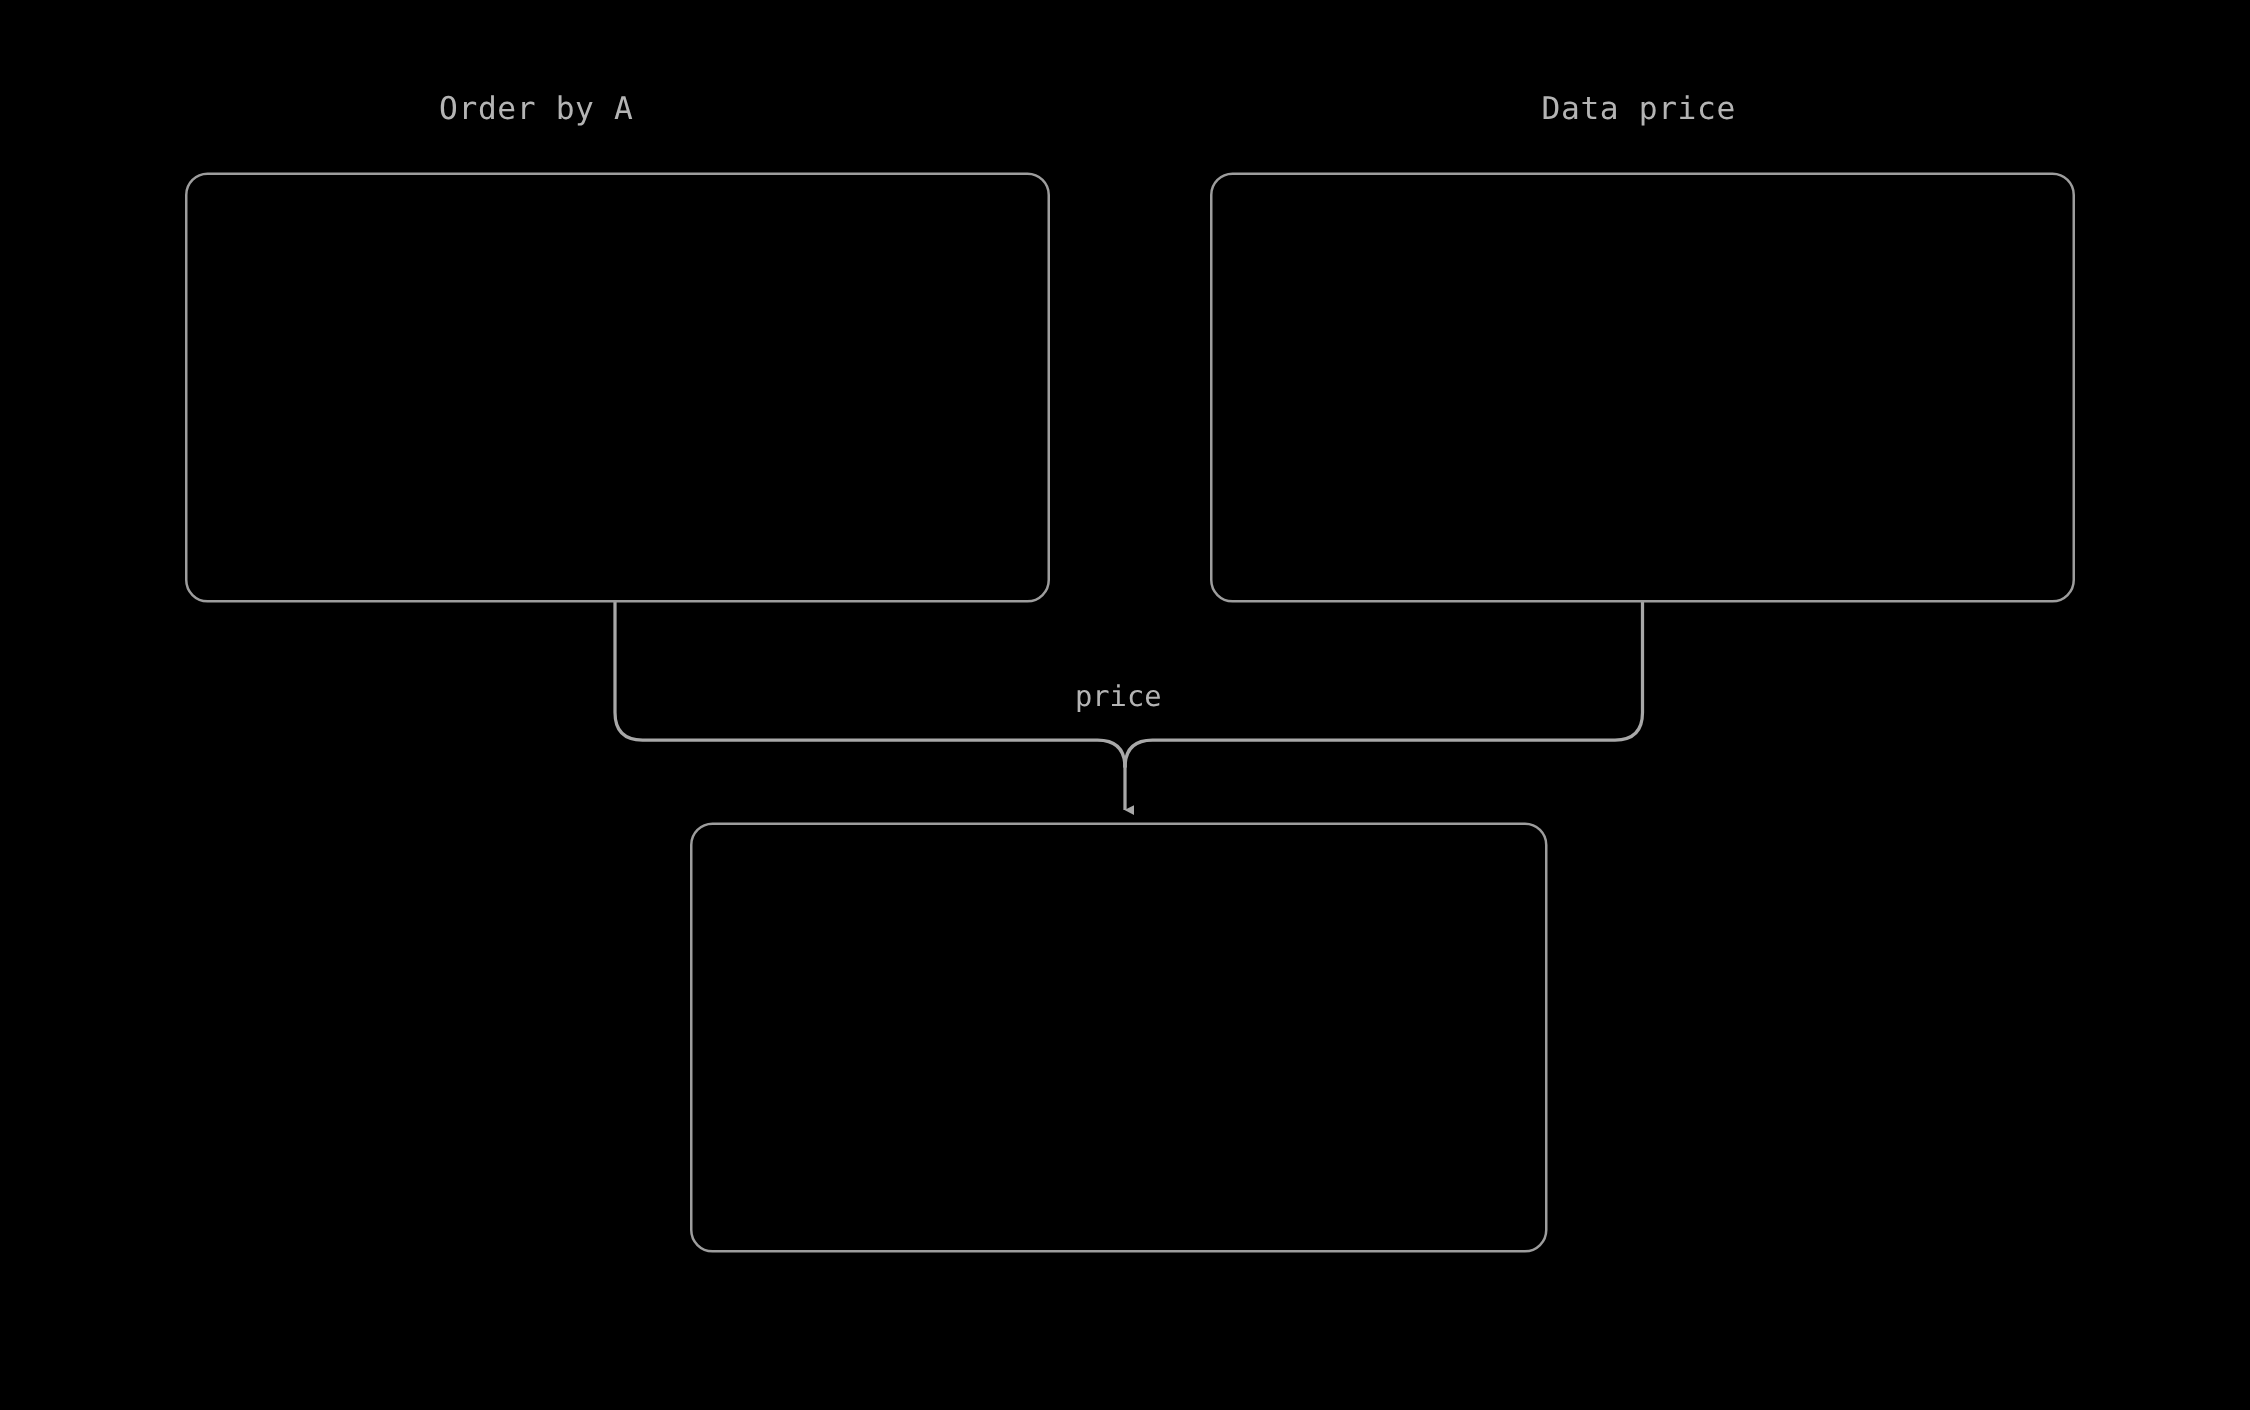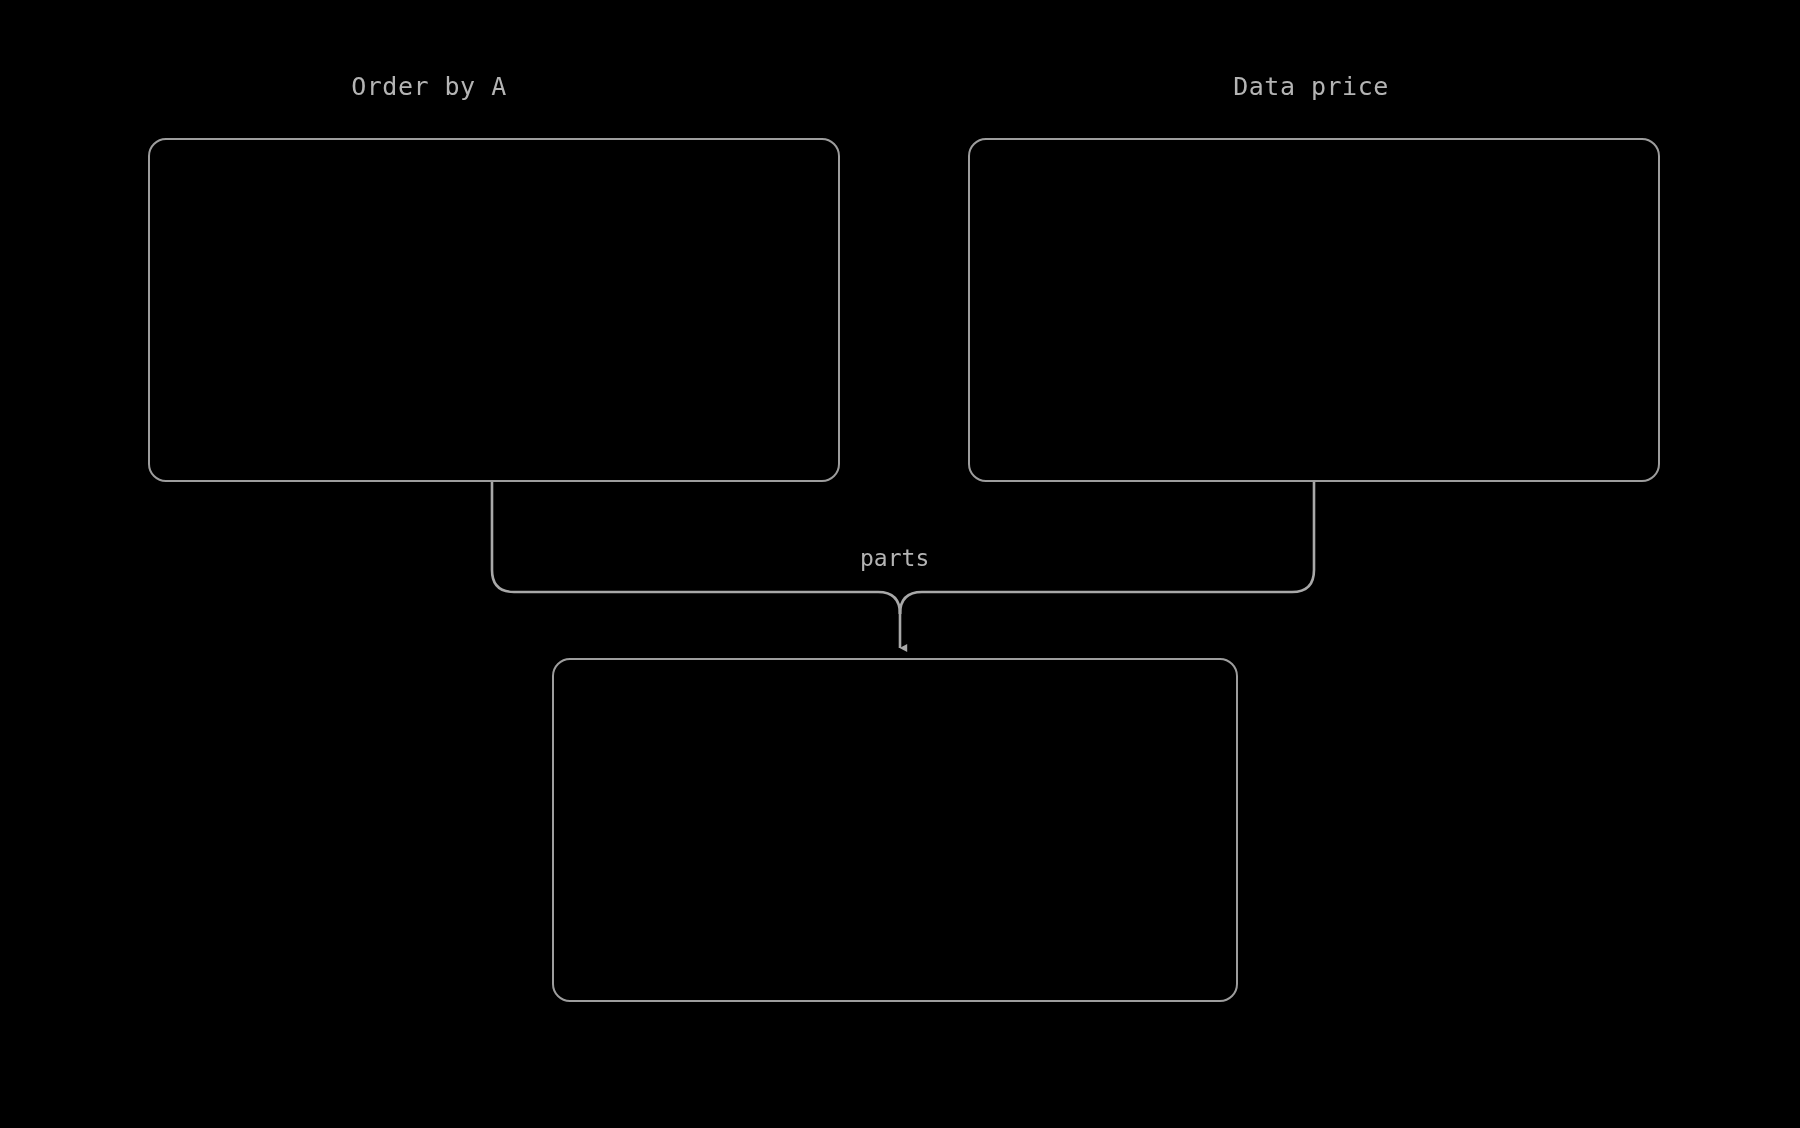--- a/index.html
+++ b/index.html
@@ -92,21 +92,21 @@
       </marker>
     </defs>
 
     <path d="M 492 480 L 492 570 Q 492 592 514 592 L 878 592 Q 900 592 900 614" fill="none" stroke="#a8a8a8" stroke-width="2.6"></path>
 
     <path d="M 1314 480 L 1314 570 Q 1314 592 1292 592 L 922 592 Q 900 592 900 614" fill="none" stroke="#a8a8a8" stroke-width="2.6"></path>
 
     <path d="M 900 606 L 900 648" fill="none" stroke="#a8a8a8" stroke-width="2.6" marker-end="url(#arrowhead)"></path>
   </svg>
 
-  <div class="merge-label" style="left:860px; top:545px;">parts</div>
+  <div class="merge-label" style="left:860px; top:545px;">price</div>
 
   <div class="group-title" style="left:298px; top:72px; width:262px;">Order by A</div>
 
   <div class="panel" style="left:148px; top:138px; width:692px; height:344px;"></div>
 
   <div class="record" style="left:182px; top:172px; width:627px; background:#113c7f;">
     <span class="record-text">{A: 1, version 1, deleted 0, price: 3}</span>
   </div>
   <div class="record" style="left:182px; top:246px; width:627px; background:#113c7f;">
     <span class="record-text">{A: 1, version 2, deleted 0, price: 5}</span>

